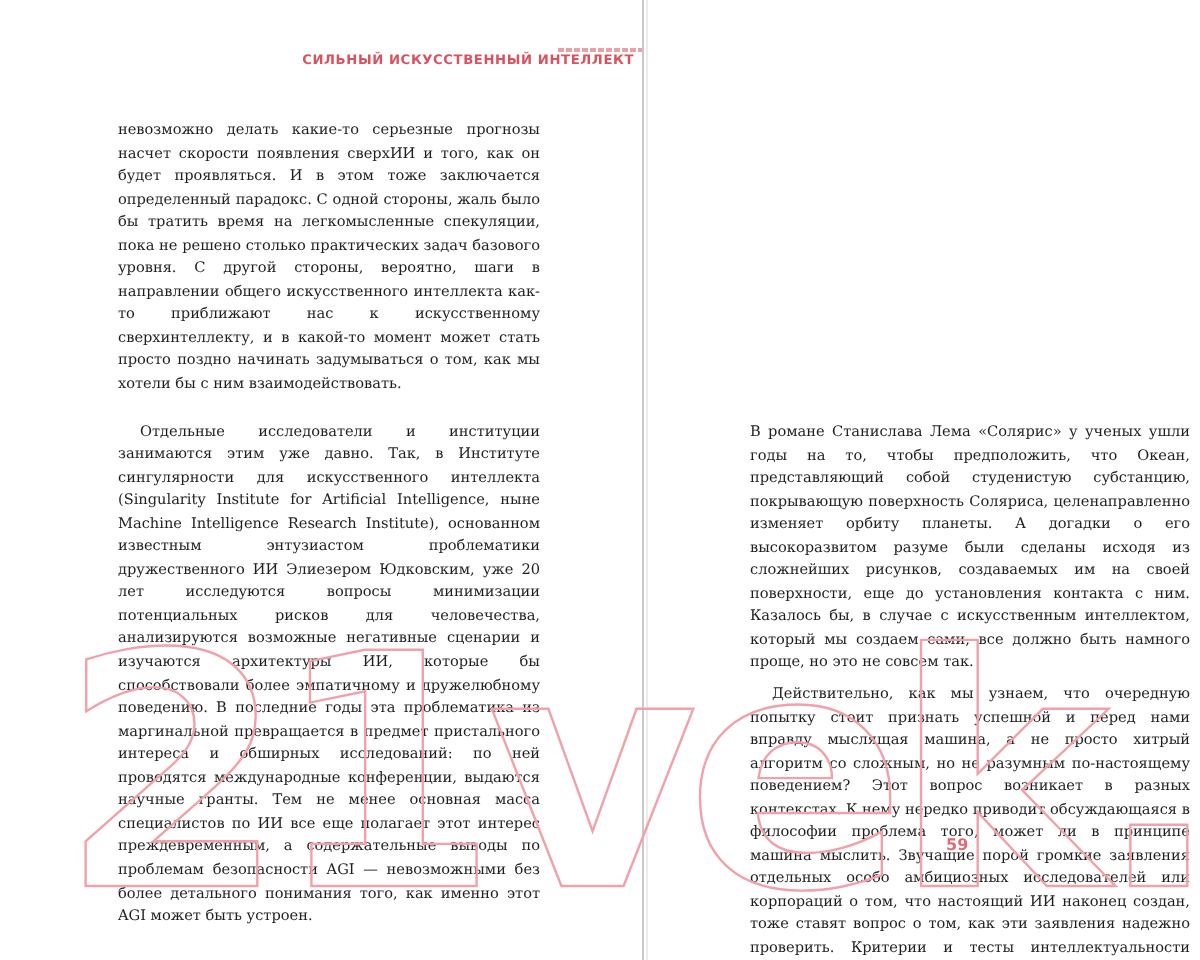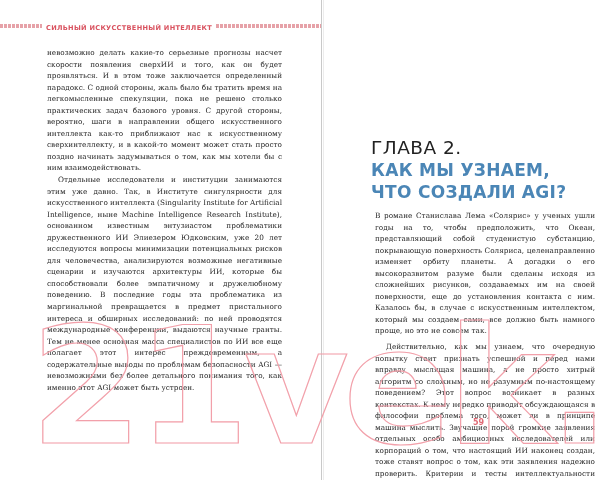--- a/index.html
+++ b/index.html
@@ -1,28 +1,28 @@
 <!DOCTYPE html>
 <html><head>
 <meta charset="utf-8">
 <style>
   html, body { margin: 0; padding: 0; background: #ffffff; }
   body { width: 600px; height: 480px; position: relative; overflow: hidden; font-family: "DejaVu Serif", serif; }
   .spread { position: absolute; left: 0; top: 0; width: 600px; height: 480px; background: #fff; }
   .gutter { position: absolute; left: 321px; top: 0; width: 1px; height: 480px; background: #c9c9c9; }
   .gutter2 { position: absolute; left: 323px; top: 0; width: 1px; height: 480px; background: #ececec; }
 
-  .running-head { position: absolute; left: 0; top: 24px; width: 321px; height: 10px; display: flex; align-items: flex-start; }
+  .running-head { position: absolute; left: 0; top: 24px; width: 321px; height: 10px; display: flex; align-items: flex-end; flex-direction: column; }
   .rh-dash { height: 4px; background-image: repeating-linear-gradient(90deg, #e6a2a8 0 3px, transparent 3px 4px); }
   .rh-dash.left { width: 42px; }
   .rh-dash.right { flex: 1; }
   .rh-text { font-family: "DejaVu Sans", sans-serif; font-size: 6.6px; letter-spacing: 0.3px; color: #d9525f; padding: 0 4px; white-space: nowrap; font-weight: bold; }
 
   .left-text { position: absolute; left: 47px; top: 47px; width: 235px; font-size: 7.3px; line-height: 11.55px; color: #1e1e1e; text-align: justify; }
-  .left-text p { margin: 0; text-indent: 0; }
+  .left-text p { margin: 12px; text-indent: 0; }
   .left-text p.indent { text-indent: 11px; }
 
   .chapter { position: absolute; left: 371px; top: 137px; font-family: "DejaVu Sans", sans-serif; }
   .ch-num { font-size: 18.5px; color: #222; letter-spacing: 0.5px; line-height: 22px; font-weight: normal; }
   .ch-title { font-size: 17px; color: #4b86b6; font-weight: bold; line-height: 22px; letter-spacing: 0.3px; }
 
   .right-text { position: absolute; left: 371px; top: 206px; width: 228px; font-size: 7.3px; line-height: 11.55px; color: #1e1e1e; text-align: justify; }
   .right-text p { margin: 4px; }
   .right-text p.indent { text-indent: 11px; }
 
@@ -43,25 +43,20 @@
     <div class="rh-dash left"></div>
     <span class="rh-text">СИЛЬНЫЙ ИСКУССТВЕННЫЙ ИНТЕЛЛЕКТ</span>
     <div class="rh-dash right"></div>
   </div>
 
   <div class="left-text">
     <p>невозможно делать какие-то серьезные прогнозы насчет скорости появления сверхИИ и того, как он будет проявляться. И в этом тоже заключается определенный парадокс. С одной стороны, жаль было бы тратить время на легкомысленные спекуляции, пока не решено столько практических задач базового уровня. С другой стороны, вероятно, шаги в направлении общего искусственного интеллекта как-то приближают нас к искусственному сверхинтеллекту, и в какой-то момент может стать просто поздно начинать задумываться о том, как мы хотели бы с ним взаимодействовать.</p>
     <p class="indent">Отдельные исследователи и институции занимаются этим уже давно. Так, в Институте сингулярности для искусственного интеллекта (Singularity Institute for Artificial Intelligence, ныне Machine Intelligence Research Institute), основанном известным энтузиастом проблематики дружественного ИИ Элиезером Юдковским, уже 20 лет исследуются вопросы минимизации потенциальных рисков для человечества, анализируются возможные негативные сценарии и изучаются архитектуры ИИ, которые бы способствовали более эмпатичному и дружелюбному поведению. В последние годы эта проблематика из маргинальной превращается в предмет пристального интереса и обширных исследований: по ней проводятся международные конференции, выдаются научные гранты. Тем не менее основная масса специалистов по ИИ все еще полагает этот интерес преждевременным, а содержательные выводы по проблемам безопасности AGI — невозможными без более детального понимания того, как именно этот AGI может быть устроен.</p>
   </div>
 
-  <div class="chapter">
-    <div class="ch-num">ГЛАВА 2.</div>
-    <div class="ch-title">КАК МЫ УЗНАЕМ,</div>
-    <div class="ch-title">ЧТО СОЗДАЛИ AGI?</div>
-  </div>
 
   <div class="right-text">
     <p>В романе Станислава Лема «Солярис» у ученых ушли годы на то, чтобы предположить, что Океан, представляющий собой студенистую субстанцию, покрывающую поверхность Соляриса, целенаправленно изменяет орбиту планеты. А догадки о его высокоразвитом разуме были сделаны исходя из сложнейших рисунков, создаваемых им на своей поверхности, еще до установления контакта с ним. Казалось бы, в случае с искусственным интеллектом, который мы создаем сами, все должно быть намного проще, но это не совсем так.</p>
     <p class="indent">Действительно, как мы узнаем, что очередную попытку стоит признать успешной и перед нами вправду мыслящая машина, а не просто хитрый алгоритм со сложным, но не разумным по-настоящему поведением? Этот вопрос возникает в разных контекстах. К нему нередко приводит обсуждающаяся в философии проблема того, может ли в принципе машина мыслить. Звучащие порой громкие заявления отдельных особо амбициозных исследователей или корпораций о том, что настоящий ИИ наконец создан, тоже ставят вопрос о том, как эти заявления надежно проверить. Критерии и тесты интеллектуальности являются естественным продолжением попытки</p>
   </div>
 
   <div class="page-num">59</div>
 
   <svg class="watermark" viewBox="0 0 600 480" xmlns="http://www.w3.org/2000/svg">
     <text x="30" y="443">21vek.by</text>

